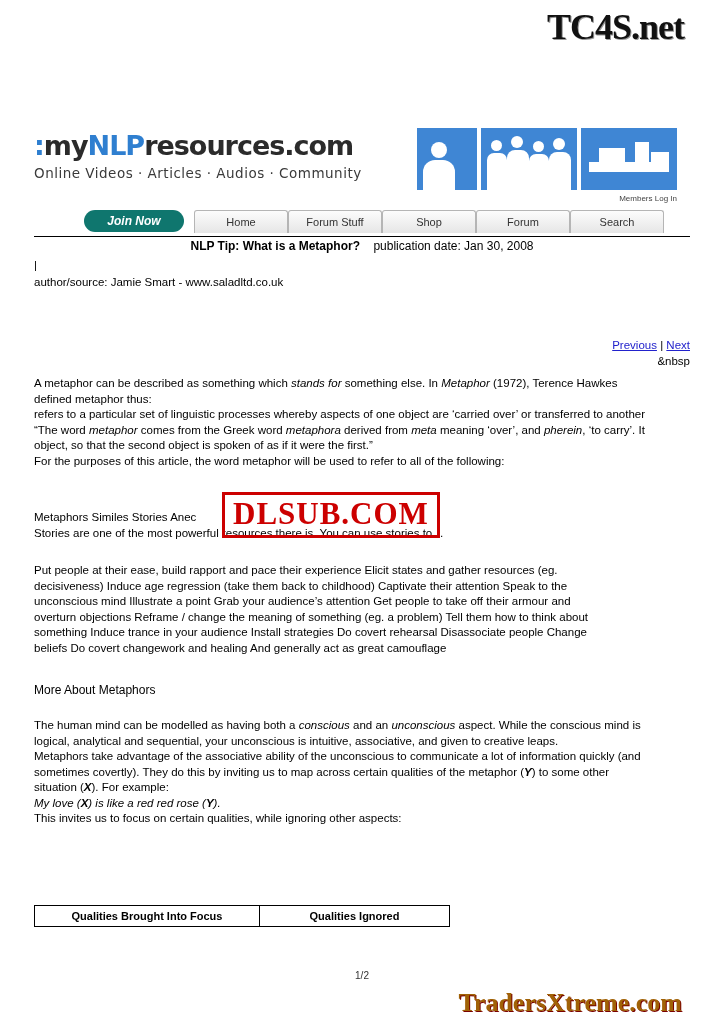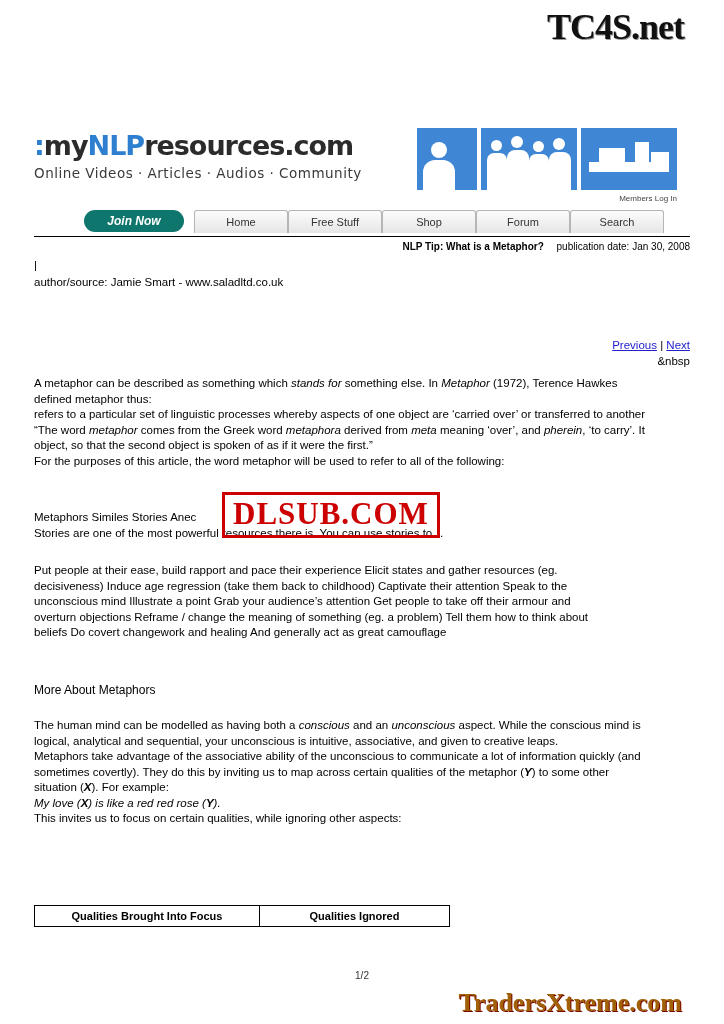--- a/index.html
+++ b/index.html
@@ -40,21 +40,21 @@
     position:absolute;top:0;height:22px;border:1px solid #b5b5b5;border-bottom:none;
     background:linear-gradient(#fcfcfc,#e6e6e6);
     font-size:11px;color:#333;text-align:center;line-height:22px;
     border-radius:3px 3px 0 0;
   }
 
   .hr-top{position:absolute;left:34px;top:236px;width:656px;border-top:1px solid #000;}
 
   
   .content{position:absolute;left:34px;top:238px;width:656px;font-size:11.5px;line-height:15.5px;}
-  .title-line{text-align:right;font-weight:bold;font-size:10px;margin-top:1px;}
+  .title-line{text-align:center;font-weight:bold;font-size:12px;margin-top:1px;}
   .title-line .pubdate{font-weight:normal;}
   .pipe{margin-top:3px;font-size:11.5px;}
   .author{margin-top:2px;font-size:11.5px;}
 
   .nav-prevnext{position:absolute;right:0;top:100px;font-size:11.5px;}
   .nav-prevnext a{color:#2222cc;text-decoration:underline;}
   .nbsp-line{position:absolute;right:0;top:116px;font-size:11.5px;}
   p{margin:0 0 0 0;}
   .blk{position:absolute;left:0;width:656px;}
   .heading{font-weight:normal;font-size:12px;}
@@ -124,21 +124,21 @@
         <div class="silh" style="left:18px;top:20px;width:26px;height:16px;"></div>
         <div class="silh" style="left:54px;top:14px;width:14px;height:22px;"></div>
         <div class="silh" style="left:70px;top:24px;width:18px;height:12px;"></div>
       </div>
     </div>
     <div class="members">Members Log In</div>
 
     <div class="navbar">
       <div class="joinnow">Join Now</div>
       <div class="navtab" style="left:110px;width:92px;">Home</div>
-      <div class="navtab" style="left:204px;width:92px;">Free Stuff</div>
+      <div class="navtab" style="left:204px;width:92px;">Forum Stuff</div>
       <div class="navtab" style="left:298px;width:92px;">Shop</div>
       <div class="navtab" style="left:392px;width:92px;">Forum</div>
       <div class="navtab" style="left:486px;width:92px;">Search</div>
     </div>
   </div>
 
   <div class="hr-top"></div>
 
   <div class="content">
 
@@ -167,20 +167,21 @@
     </div>
 
     <div class="blk" style="top:272px;"> Metaphors  Similes  Stories  Anec</div>
     <div class="blk" style="top:288px;">Stories are one of the most powerful resources there is.  You can use stories to…</div>
 
     <div class="blk" style="top:325px;">
       <p>  Put people at their ease, build rapport and pace their experience    Elicit states and gather resources (eg.</p>
       <p>decisiveness)    Induce age regression (take them back to childhood)    Captivate their attention    Speak to the</p>
       <p>unconscious mind    Illustrate a point    Grab your audience’s attention    Get people to take off their armour and</p>
       <p>overturn objections    Reframe / change the meaning of something (eg. a problem)    Tell them how to think about</p>
+      <p>something    Induce trance in your audience    Install strategies    Do covert rehearsal    Disassociate people    Change</p>
       <p>beliefs    Do covert changework and healing    And generally act as great camouflage</p>
     </div>
 
     <div class="blk heading" style="top:445px;">More About Metaphors</div>
 
     <div class="blk" style="top:480px;">
       <p><span>The human mind can be modelled as having both a </span><span class="i">conscious</span><span> and an </span><span class="i">unconscious</span><span> aspect. While the conscious mind is</span></p>
       <p>logical, analytical and sequential, your unconscious is intuitive, associative, and given to creative leaps.</p>
       <p>Metaphors take advantage of the associative ability of the unconscious to communicate a lot of information quickly (and</p>
       <p><span>sometimes covertly). They do this by inviting us to map across certain qualities of the metaphor (</span><span class="b i">Y</span><span>) to some other</span></p>

